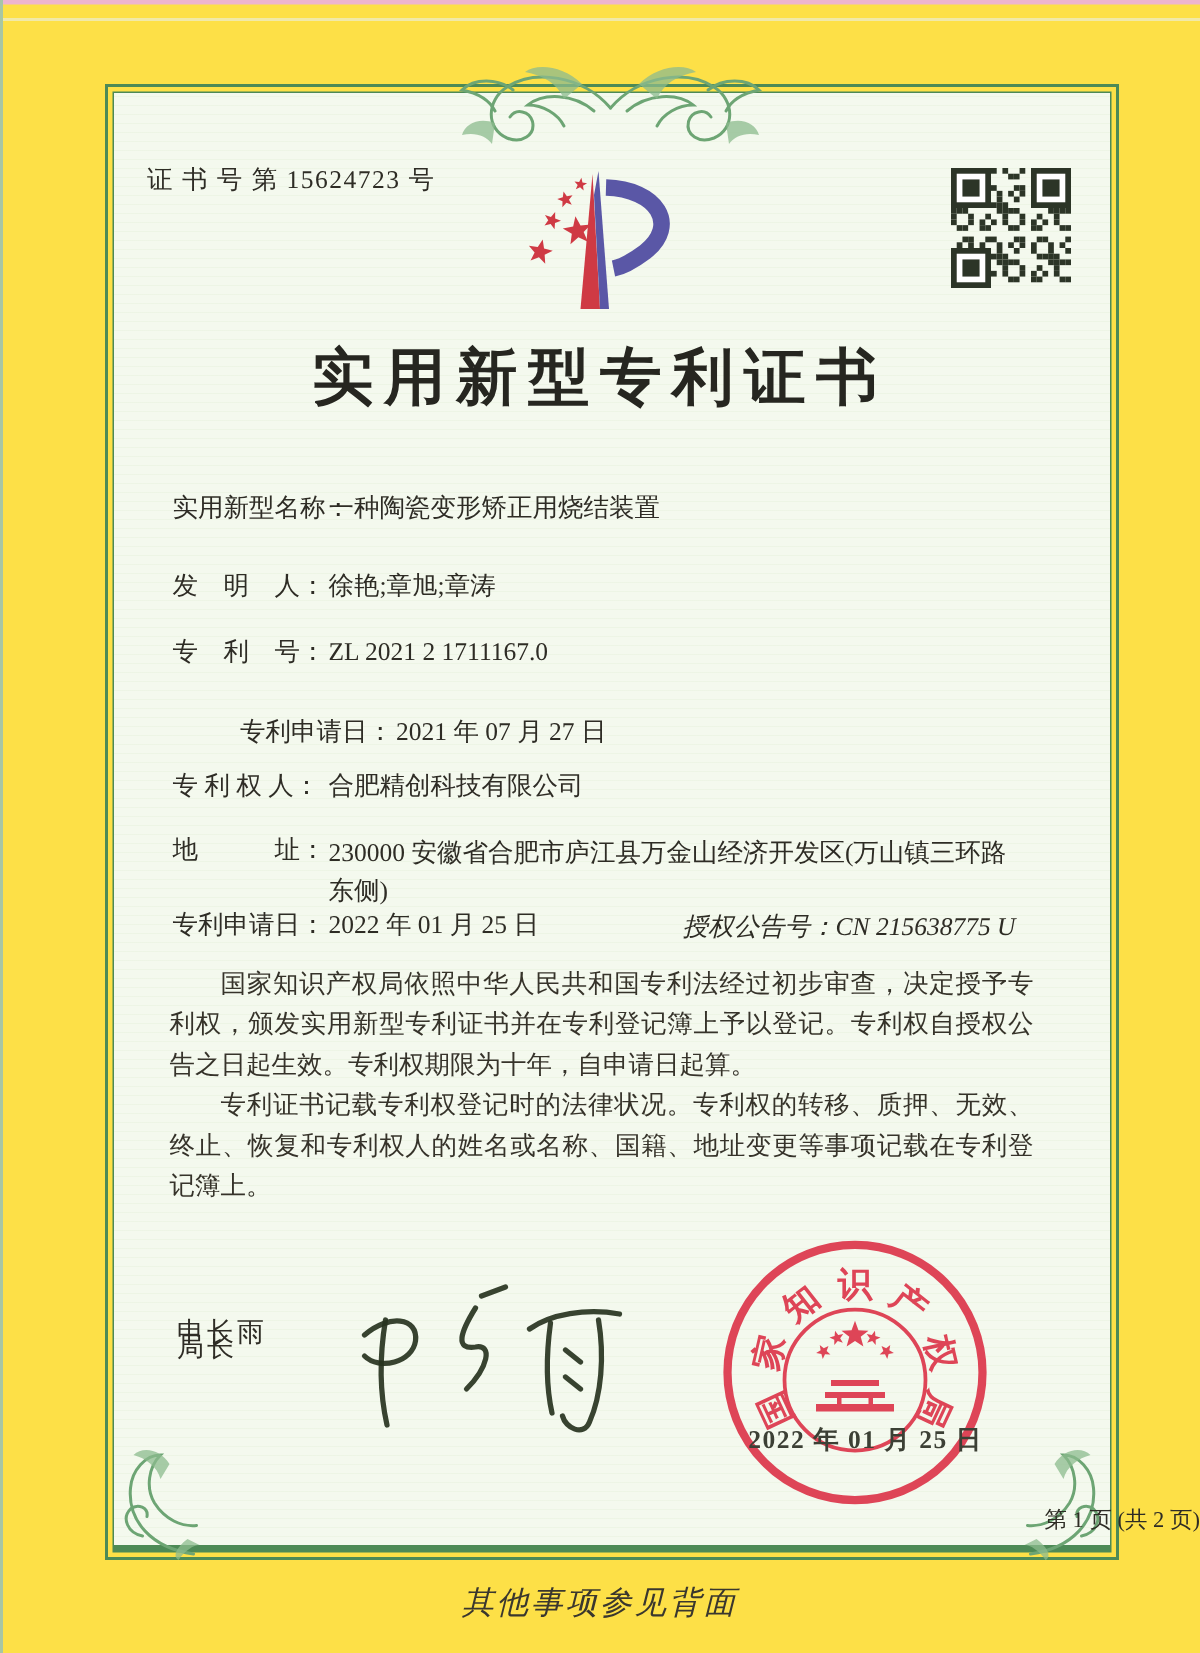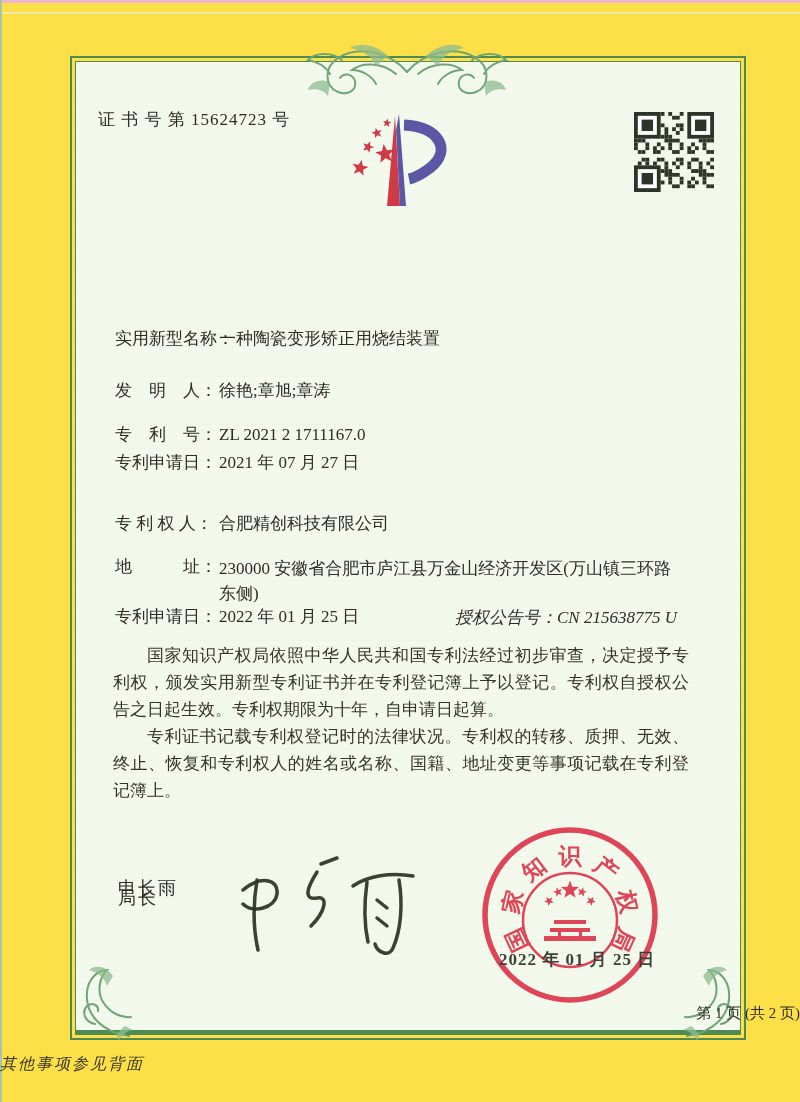--- a/index.html
+++ b/index.html
@@ -49,21 +49,21 @@
   .signer-name{left:118px;top:876px;font-size:18px;letter-spacing:2px;}
   .signature-svg{left:225px;top:852px;}
   .signature-svg path{stroke:#27331f;stroke-width:3.5;fill:none;stroke-linecap:round;stroke-linejoin:round;opacity:.92;}
   
   .seal{left:480px;top:824px;}
   .seal-ink{color:var(--seal_red);}
   .seal text{font-size:23px;font-weight:bold;fill:currentColor;text-anchor:middle;font-family:"Liberation Serif","DejaVu Serif",serif;}
   .seal-date{left:492px;top:948px;width:170px;text-align:center;font-size:17px;font-weight:600;color:#3c4035;white-space:nowrap;letter-spacing:1px;}
   
   .page-no{left:0;right:0;top:1004px;text-align:right;font-size:15px;}
-  .back-note{left:0;right:0;top:1054px;text-align:left;font-size:16px;letter-spacing:2px;color:#3a372e;font-style:italic;}
+  .back-note{left:0;right:0;top:1054px;text-align:center;font-size:21px;letter-spacing:2px;color:#3a372e;font-style:italic;}
   
   .orn{color:var(--ornament_green);}
   .orn path{fill:none;stroke:currentColor;stroke-width:2;stroke-linecap:round;}
   .orn .leaf{fill:#8cbb8e;stroke:none;opacity:.75;}
   .logo-red{color:var(--logo_red);}
   .logo-blue{color:var(--logo_blue);}
 </style>
 </head>
 <body>
 
@@ -240,31 +240,32 @@
         <rect x="8" y="8" width="12" height="12"></rect>
         <rect x="56" y="0" width="28" height="28"></rect>
         <rect fill="#ffffff" x="60" y="4" width="20" height="20"></rect>
         <rect x="64" y="8" width="12" height="12"></rect>
         <rect x="0" y="56" width="28" height="28"></rect>
         <rect fill="#ffffff" x="4" y="60" width="20" height="20"></rect>
         <rect x="8" y="64" width="12" height="12"></rect>
       </g>
     </svg>
 
+  <div class="abs title">实用新型专利证书</div>
 
   <div class="abs row" style="top:328px;">
     <span class="lab">实用新型名称：</span><span class="val">一种陶瓷变形矫正用烧结装置</span>
   </div>
   <div class="abs row" style="top:380px;">
     <span class="lab">发　明　人：</span><span class="val">徐艳;章旭;章涛</span>
   </div>
   <div class="abs row" style="top:424px;">
     <span class="lab">专　利　号：</span><span class="val">ZL 2021 2 1711167.0</span>
   </div>
-  <div class="abs row" style="top:452px;">
+  <div class="abs row" style="top:477px;margin-left:45px;">
     <span class="lab">专利申请日：</span><span class="val">2021 年 07 月 27 日</span>
   </div>
   <div class="abs row" style="top:513px;">
     <span class="lab">专 利 权 人：</span><span class="val">合肥精创科技有限公司</span>
   </div>
   <div class="abs row address" style="top:556px;">
     <span class="lab" style="vertical-align:top;">地　　　址：</span><span class="val">230000 安徽省合肥市庐江县万金山经济开发区(万山镇三环路东侧)</span>
   </div>
   <div class="abs row" style="top:606px;">
     <span class="lab">专利申请日：</span><span class="val">2022 年 01 月 25 日</span>

